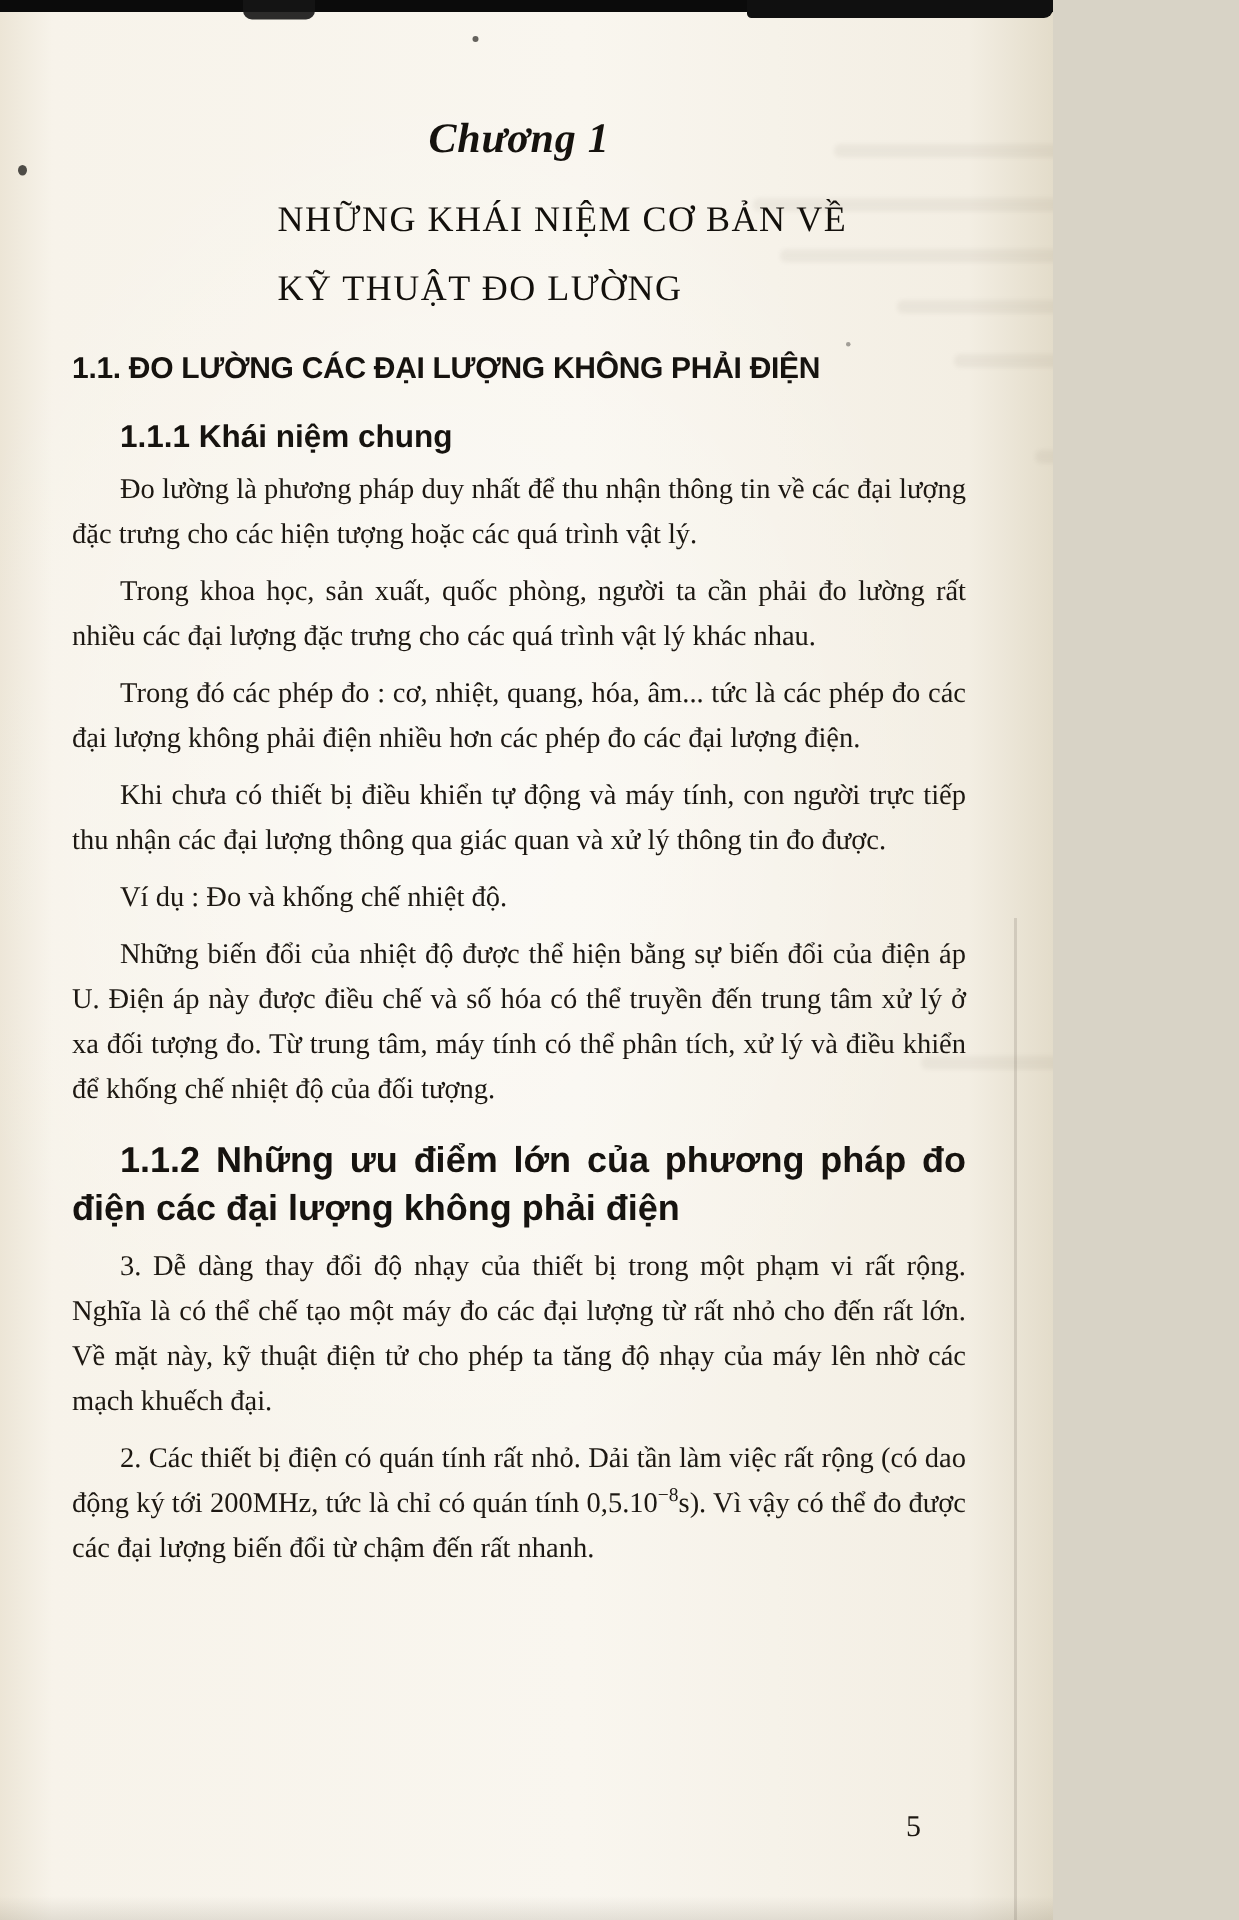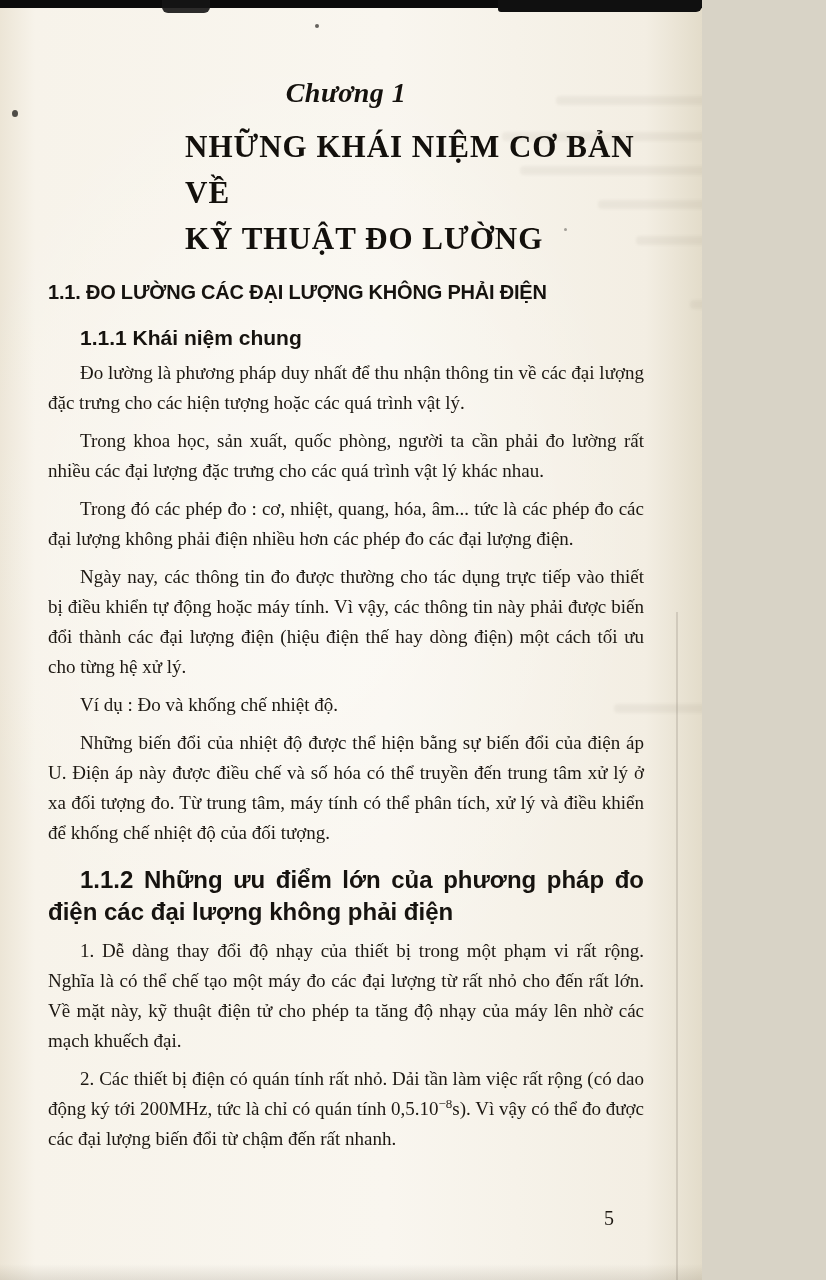--- a/index.html
+++ b/index.html
@@ -46,21 +46,21 @@
   .content { position: relative; padding: 76px 58px 0 48px; }
 
   .chapter {
     font-size: 28px; line-height: 34px;
     font-weight: bold; font-style: italic;
     text-align: center; letter-spacing: .5px;
     color: #15120e;
   }
   .book-title {
     margin: 14px 0 0 137px;
-    font-weight: bold; font-size: 31px; line-height: 46px;
+    font-weight: normal; font-size: 24px; line-height: 46px;
     letter-spacing: 1px; color: #13100c;
   }
   .sec {
     margin-top: 19px;
     font-family: "Liberation Sans", "DejaVu Sans", sans-serif;
     font-weight: bold; font-size: 20px; letter-spacing: -0.2px;
     color: #16130f;
   }
   .sub {
     margin: 22px 0 0 32px;
@@ -114,29 +114,29 @@
       <div>KỸ THUẬT ĐO LƯỜNG</div>
     </div>
 
     <div class="sec">1.1. ĐO LƯỜNG CÁC ĐẠI LƯỢNG KHÔNG PHẢI ĐIỆN</div>
 
     <div class="sub">1.1.1 Khái niệm chung</div>
 
     <p class="body-p">Đo lường là phương pháp duy nhất để thu nhận thông tin về các đại lượng đặc trưng cho các hiện tượng hoặc các quá trình vật lý.</p>
     <p class="body-p">Trong khoa học, sản xuất, quốc phòng, người ta cần phải đo lường rất nhiều các đại lượng đặc trưng cho các quá trình vật lý khác nhau.</p>
     <p class="body-p">Trong đó các phép đo : cơ, nhiệt, quang, hóa, âm... tức là các phép đo các đại lượng không phải điện nhiều hơn các phép đo các đại lượng điện.</p>
-    <p class="body-p">Ngày nay, các thông tin đo được thường cho tác dụng trực tiếp vào thiết bị điều khiển tự động hoặc máy tính. Vì vậy, các thông tin này phải được biến đổi thành các đại lượng điện (hiệu điện thế hay dòng điện) một cách tối ưu cho từng hệ xử lý.</p>
+    <p class="body-p">Khi chưa có thiết bị điều khiển tự động và máy tính, con người trực tiếp thu nhận các đại lượng thông qua giác quan và xử lý thông tin đo được.</p>
 
     <p class="body-p"><span class="ex-label">Ví dụ :</span><span> Đo và khống chế nhiệt độ.</span></p>
 
     <p class="body-p">Những biến đổi của nhiệt độ được thể hiện bằng sự biến đổi của điện áp U. Điện áp này được điều chế và số hóa có thể truyền đến trung tâm xử lý ở xa đối tượng đo. Từ trung tâm, máy tính có thể phân tích, xử lý và điều khiển để khống chế nhiệt độ của đối tượng.</p>
 
     <div class="sub2">1.1.2 Những ưu điểm lớn của phương pháp đo điện các đại lượng không phải điện</div>
 
-    <p class="body-p">1. Dễ dàng thay đổi độ nhạy của thiết bị trong một phạm vi rất rộng. Nghĩa là có thể chế tạo một máy đo các đại lượng từ rất nhỏ cho đến rất lớn. Về mặt này, kỹ thuật điện tử cho phép ta tăng độ nhạy của máy lên nhờ các mạch khuếch đại.</p>
+    <p class="body-p">3. Dễ dàng thay đổi độ nhạy của thiết bị trong một phạm vi rất rộng. Nghĩa là có thể chế tạo một máy đo các đại lượng từ rất nhỏ cho đến rất lớn. Về mặt này, kỹ thuật điện tử cho phép ta tăng độ nhạy của máy lên nhờ các mạch khuếch đại.</p>
 
     <p class="body-p"><span>2. Các thiết bị điện có quán tính rất nhỏ. Dải tần làm việc rất rộng (có dao động ký tới 200MHz, tức là chỉ có quán tính 0,5.10</span><sup>−8</sup><span>s). Vì vậy có thể đo được các đại lượng biến đổi từ chậm đến rất nhanh.</span></p>
 
   </div>
 
   <div class="page-number">5</div>
 
 </div>
 
 </body></html>

